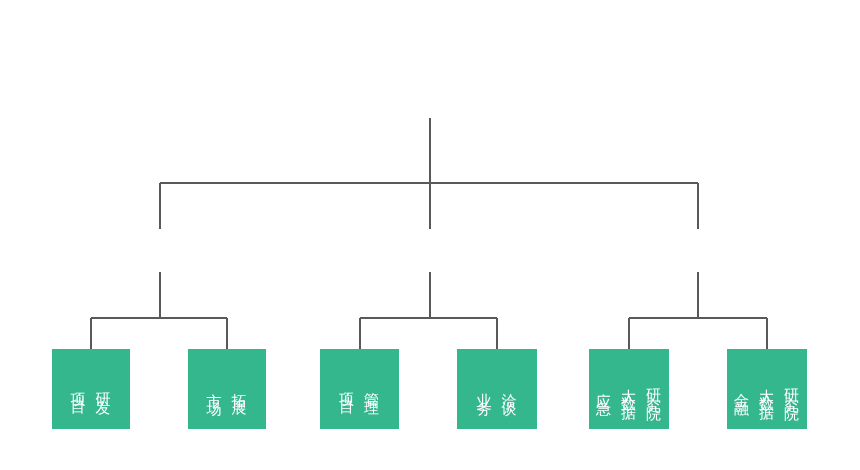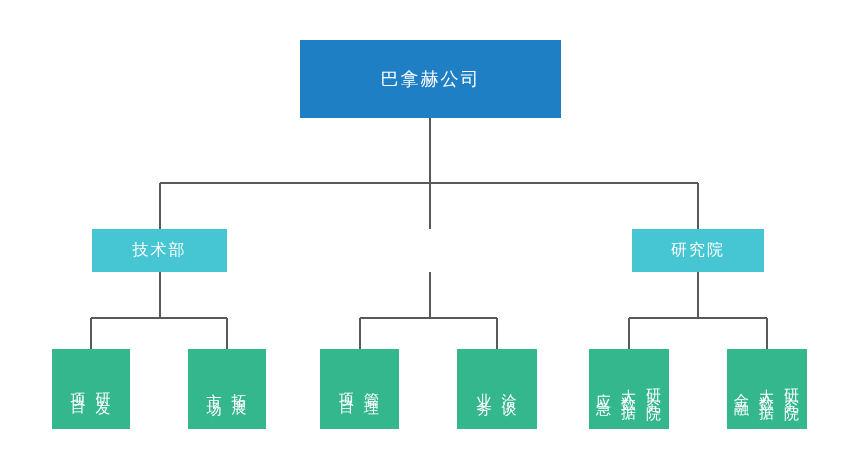--- a/index.html
+++ b/index.html
@@ -81,26 +81,23 @@
 
     <path d="M430 118 V183 M159.5 183 H697.5 M159.5 183 V229 M429.5 183 V229 M697.5 183 V229"></path>
 
     <path d="M159.5 272 V318 M91 318 H227 M91 318 V349 M227 318 V349"></path>
 
     <path d="M429.5 272 V318 M359.5 318 H497 M359.5 318 V349 M497 318 V349"></path>
 
     <path d="M697.5 272 V318 M629 318 H767 M629 318 V349 M767 318 V349"></path>
   </svg>
 
-  <div class="node root">巴拿赫公司</div>
-
-  <div class="node dept d0">技术部</div>
 
 
-  <div class="node dept d2">研究院</div>
+
 
   <div class="node leaf l0">
     <span class="vtext">项目
 研发</span>
   </div>
 
   <div class="node leaf l1">
     <span class="vtext">市场
 拓展</span>
   </div>

